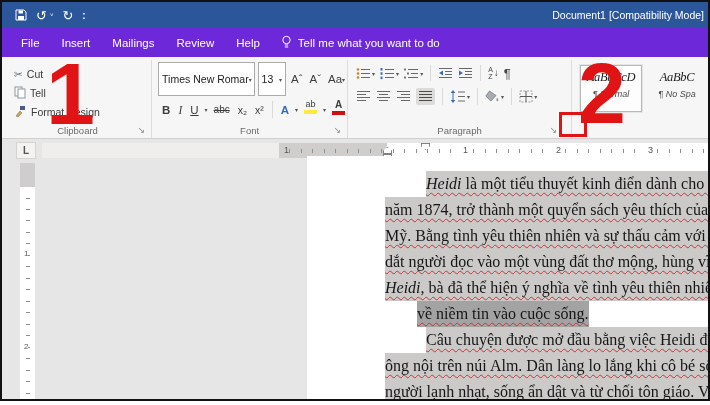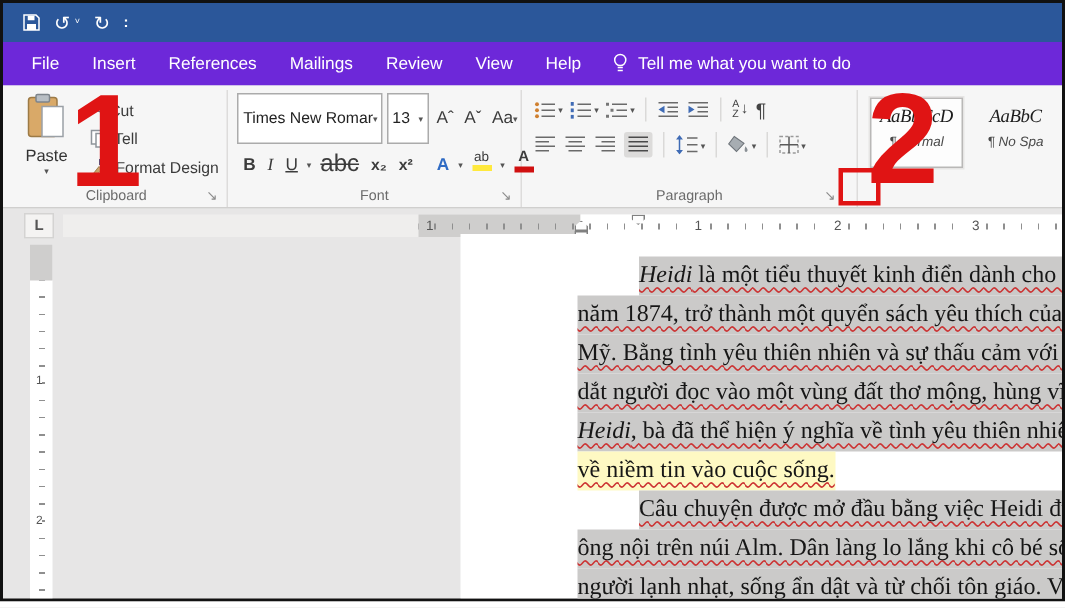--- a/index.html
+++ b/index.html
@@ -47,22 +47,22 @@
            justify-content:space-between; }
   .combo .caret, .smallcaret { font-size:6px; color:#555; }
   .fontname { width:112px; overflow:hidden; white-space:nowrap; }
   .fontsize { width:32px; }
   .fbtn { font-size:11.5px; color:#3c3c3c; padding:0 2px; height:19px;
           display:flex; align-items:center; }
   .fr2 { display:flex; align-items:center; gap:4px; padding:4px 0 0 8px; }
   .b-bold { font-weight:bold; }
   .b-italic { font-style:italic; font-family:"Liberation Serif", serif; }
   .b-und { text-decoration:underline; }
-  .b-strike { text-decoration:line-through; font-size:16px; }
-  .b-sub, .b-sup { font-size:10.5px;font-weight:bold; }
+  .b-strike { text-decoration:line-through; font-size:10px; }
+  .b-sub, .b-sup { font-size:10.5px; }
   .b-effects { color:#2f6bc4; font-weight:bold; }
   .stack { display:flex; flex-direction:column; align-items:center; line-height:1; }
   .bar { width:13px; height:4px; margin-top:1px; }
   .bar-yellow { background:#ffe93d; }
   .bar-red { background:#d01010; }
   .vdiv { width:1px; background:#dad9d8; align-self:stretch; margin:1px 2px; }
 
   .pr1 { display:flex; align-items:center; gap:5px; padding:4px 0 0 8px; height:22px; }
   .pr2 { display:flex; align-items:center; gap:5px; padding:5px 0 0 8px; height:24px; }
   .ibtn { display:flex; align-items:center; gap:1px; }
@@ -114,21 +114,21 @@
                 transparent 0, transparent 10.5px, #8f8f8f 10.5px, #8f8f8f 11.5px); }
   .vrnum { position:absolute; left:4px; font-size:8px; color:#555; background:#fff; }
 
   
   .page { position:absolute; left:305px; top:154px; width:520px; bottom:0; background:#fff; }
   .textcol { padding:15px 0 0 78px; font-family:"Liberation Serif", serif;
              font-size:16px; color:#161616; }
   .dline { height:26px; line-height:26px; display:flex; white-space:nowrap; }
   .sp { width:41px; flex:none; }
   .hlfull { flex:1; background:#cbcac9; }
-  .hlin { flex:none; background:#fef9c3; }
+  .hlin { flex:none; background:#a3a3a3;margin-left:32px; }
   .sq { text-decoration:underline; text-decoration-style:wavy;
         text-decoration-color:#cc3333; text-decoration-thickness:1px;
         text-underline-offset:3px; }
   .it { font-style:italic; }
 
   svg { display:block; }
 </style>
 </head>
 <body>
 
@@ -141,55 +141,43 @@
             <path d="M1 1h8l2 2v8H1z" fill="none" stroke="#fff" stroke-width="1"></path>
             <rect x="3.5" y="1.5" width="4.5" height="3" fill="#fff"></rect>
             <rect x="3" y="7" width="6" height="4" fill="#fff"></rect>
           </svg>
       </span>
       <span class="glyph">↺</span>
       <span class="caret">˅</span>
       <span class="glyph">↻</span>
       <span class="more">:</span>
     </div>
+    <div class="wintitle">Document1 [Compatibility Mode]</div>
   </div>
 
   <div class="tabrow">
     <div class="tab">File</div>
     <div class="tab">Insert</div>
-    <div class="tab">References</div>
     <div class="tab">Mailings</div>
     <div class="tab">Review</div>
-    <div class="tab">View</div>
     <div class="tab">Help</div>
     <div class="tellme">
       <span>
         <svg width="11" height="15" viewBox="0 0 11 15">
             <circle cx="5.5" cy="5" r="3.7" fill="none" stroke="#fff" stroke-width="1"></circle>
             <path d="M3.8 10h3.4M3.8 12h3.4" stroke="#fff" stroke-width="1"></path>
           </svg>
       </span>
       <span>Tell me what you want to do</span>
     </div>
   </div>
 
   <div class="ribbon">
 
     <div class="group g-clip">
-      <div class="pastebtn">
-        <span style="display:inline-block">
-          <svg width="26" height="31" viewBox="0 0 26 31">
-              <rect x="1" y="3" width="19" height="26" rx="2" fill="#d9a968" stroke="#9c7a46"></rect>
-              <rect x="6" y="1" width="9" height="5" rx="1" fill="#b8bec4" stroke="#7d848b"></rect>
-              <rect x="10" y="9" width="14" height="20" fill="#fff" stroke="#9aa0a6"></rect>
-            </svg>
-        </span>
-        <div class="plabel">Paste</div>
-        <div class="caret">▾</div>
-      </div>
       <div class="cliprows">
         <div class="cliprow">
           <span style="color:#5a6a7a">✂</span>
           <span>Cut</span>
         </div>
         <div class="cliprow">
           <span>
             <svg width="12" height="13" viewBox="0 0 12 13">
                 <rect x="1" y="1" width="7" height="9" fill="#fff" stroke="#8f959b"></rect>
                 <rect x="4" y="3" width="7" height="9" fill="#fff" stroke="#8f959b"></rect>

